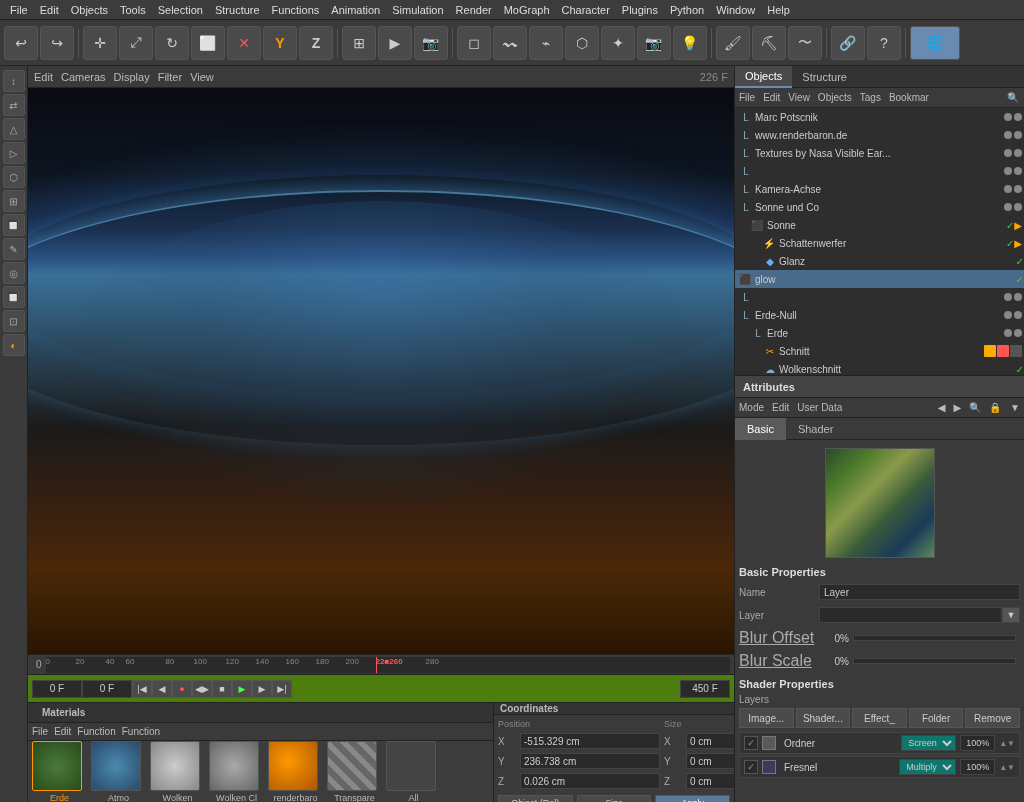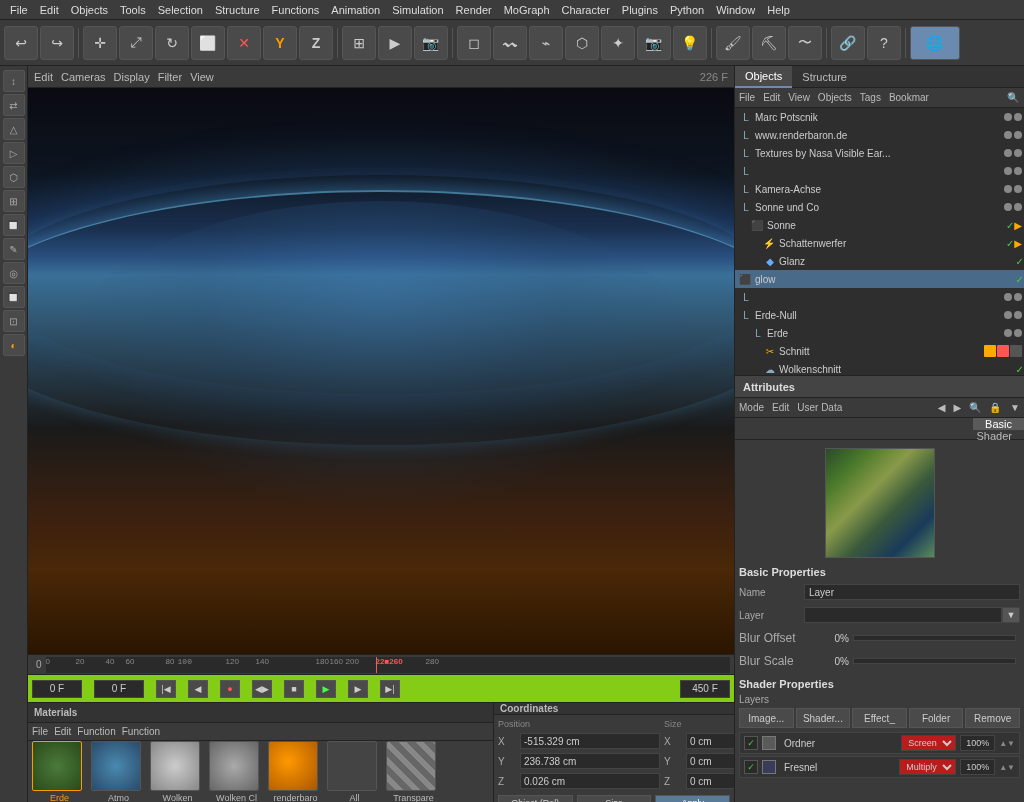--- a/index.html
+++ b/index.html
@@ -32,25 +32,25 @@
     .earth-horizon { position: absolute; top: 18%; left: -10%; right: -10%; height: 45%; border-radius: 50%; border-top: 2px solid rgba(100,180,220,0.6); box-shadow: 0 -4px 20px rgba(80,160,220,0.4); }
     .atmosphere-glow { position: absolute; top: 14%; left: -5%; right: -5%; height: 40%; border-radius: 50%; border-top: 8px solid rgba(60,120,200,0.15); box-shadow: 0 -10px 40px rgba(60,120,200,0.2); }
 
     
     .timeline-bar { height: 20px; background: #3a3a3a; border-top: 1px solid #222; display: flex; align-items: center; padding: 0 4px; }
     .timeline-ruler { flex: 1; height: 16px; background: #2a2a2a; position: relative; overflow: hidden; }
     .ruler-num { font-size: 8px; color: #888; position: absolute; }
     .time-display { color: #aaa; font-size: 10px; padding: 0 4px; }
 
     
-    .transport { height: 28px; background: #84cc16; border-top: 1px solid #222; display: flex; align-items: center; padding: 0 4px; gap: 12px; }
+    .transport { height: 28px; background: #4d7c0f; border-top: 1px solid #222; display: flex; align-items: center; padding: 0 4px; gap: 0; }
     .transport-field { background: #2a2a2a; border: 1px solid #444; color: #ccc; font-size: 10px; width: 50px; height: 18px; text-align: center; }
     .transport-btn { width: 20px; height: 18px; background: #4a4a4a; border: 1px solid #555; display: flex; align-items: center; justify-content: center; cursor: pointer; color: #ccc; font-size: 9px; }
     .materials-header { height: 20px; background: #333; display: flex; align-items: center; padding: 0 6px; gap: 8px; border-bottom: 1px solid #222; }
-    .materials-header span { color: #bbb; font-size: 10px; font-weight: bold; }
+    .materials-header span { color: #bbb; font-size: 10px; font-weight: bold; margin-left: 8px; }
     .materials-toolbar { height: 18px; background: #3a3a3a; display: flex; align-items: center; padding: 0 4px; gap: 6px; border-bottom: 1px solid #222; }
     .materials-toolbar span { color: #bbb; font-size: 10px; cursor: pointer; }
     .materials-content { flex: 1; display: flex; align-items: center; padding: 4px; gap: 4px; overflow-x: auto; }
     .material-item { width: 55px; text-align: center; cursor: pointer; }
     .material-thumb { width: 50px; height: 50px; border: 1px solid #555; border-radius: 2px; display: flex; align-items: center; justify-content: center; overflow: hidden; }
     .material-name { font-size: 9px; color: #bbb; margin-top: 2px; overflow: hidden; text-overflow: ellipsis; white-space: nowrap; }
     .material-item.active .material-thumb { border-color: #f90; }
     .material-item.active .material-name { color: #f90; }
 
     
@@ -72,42 +72,42 @@
 
     
     .attributes-panel { flex: 1; display: flex; flex-direction: column; overflow: hidden; }
     .attr-header { height: 22px; background: #444; display: flex; align-items: center; padding: 0 8px; border-bottom: 1px solid #222; }
     .attr-header span { font-size: 11px; color: #ddd; font-weight: bold; }
     .attr-menu { height: 20px; background: #3a3a3a; display: flex; align-items: center; padding: 0 4px; gap: 8px; border-bottom: 1px solid #222; }
     .attr-menu span { color: #bbb; font-size: 10px; cursor: pointer; }
     .attr-title { height: 22px; background: #444; display: flex; align-items: center; padding: 0 8px; border-bottom: 1px solid #222; gap: 4px; }
     .attr-title .title-icon { width: 16px; height: 16px; background: #6a8ab0; border-radius: 2px; display: inline-block; }
     .attr-title span { font-size: 11px; color: #ddd; }
-    .attr-tabs { height: 22px; background: #3a3a3a; display: flex; align-items: flex-end; border-bottom: 1px solid #222; flex-direction: column; }
+    .attr-tabs { height: 22px; background: #3a3a3a; display: flex; align-items: center; border-bottom: 1px solid #222; }
     .attr-tab { padding: 0 12px; height: 22px; display: flex; align-items: center; cursor: pointer; font-size: 11px; color: #bbb; }
     .attr-tab.active { background: #5a5a5a; color: #fff; }
     .attr-content { flex: 1; overflow-y: auto; padding: 4px; }
     .texture-preview { width: 110px; height: 110px; background: #1a2a1a; border: 1px solid #555; margin: 4px auto; display: block; overflow: hidden; }
     .texture-preview-inner { width: 100%; height: 100%; background: linear-gradient(135deg, #2a4a2a 0%, #4a7a2a 20%, #8a9a4a 40%, #3a5a3a 60%, #1a3a5a 80%, #5a8a5a 100%); }
     .attr-section-title { font-size: 11px; color: #ddd; font-weight: bold; padding: 4px 0; }
     .attr-row { display: flex; align-items: center; margin-bottom: 3px; height: 20px; }
-    .attr-label { width: 65px; font-size: 10px; color: #aaa; }
+    .attr-label { width: 80px; font-size: 10px; color: #aaa; }
     .attr-value { flex: 1; background: #2a2a2a; border: 1px solid #444; color: #ccc; font-size: 10px; height: 16px; padding: 0 4px; }
     .attr-btn { width: 18px; height: 16px; background: #555; border: 1px solid #444; display: flex; align-items: center; justify-content: center; cursor: pointer; font-size: 9px; color: #ccc; }
     .attr-slider-row { display: flex; align-items: center; margin-bottom: 3px; height: 20px; }
-    .attr-slider-label { width: 80px; font-size: 12px; color: #aaa; }
+    .attr-slider-label { width: 80px; font-size: 16px; color: #aaa; text-decoration: underline; }
     .attr-slider-val { width: 30px; font-size: 10px; color: #ccc; text-align: right; }
     .attr-slider { flex: 1; height: 6px; background: #2a2a2a; border: 1px solid #444; position: relative; margin: 0 4px; }
     .attr-slider-fill { height: 100%; background: #5a8ab0; width: 0%; }
     .shader-buttons { display: flex; gap: 2px; margin-bottom: 4px; }
     .shader-btn { flex: 1; height: 20px; background: #4a4a4a; border: 1px solid #555; color: #ccc; font-size: 10px; cursor: pointer; display: flex; align-items: center; justify-content: center; }
     .shader-layer-row { display: flex; align-items: center; height: 22px; background: #333; border: 1px solid #444; margin-bottom: 2px; padding: 0 4px; gap: 4px; }
     .layer-check { width: 14px; height: 14px; background: #2a2a2a; border: 1px solid #555; display: flex; align-items: center; justify-content: center; }
     .layer-name { flex: 1; font-size: 10px; color: #ccc; }
-    .layer-mode { background: #b91c1c; border: 1px solid #444; color: #ccc; font-size: 9px; height: 16px; padding: 0 2px; cursor: pointer; }
+    .layer-mode { background: #0f766e; border: 1px solid #444; color: #ccc; font-size: 9px; height: 16px; padding: 0 2px; cursor: pointer; }
     .layer-pct { width: 35px; background: #2a2a2a; border: 1px solid #444; color: #ccc; font-size: 9px; height: 16px; padding: 0 2px; text-align: center; }
     .layer-pct-arrow { font-size: 8px; color: #888; }
     .coords-header { height: 20px; background: #333; display: flex; align-items: center; padding: 0 6px; border-bottom: 1px solid #222; }
     .coords-header span { font-size: 10px; font-weight: bold; color: #bbb; }
     .coords-content { padding: 4px; }
     .coords-row { display: flex; align-items: center; height: 20px; gap: 2px; }
     .coords-field-label { width: 20px; font-size: 10px; color: #aaa; }
     .coords-field { flex: 1; background: #2a2a2a; border: 1px solid #444; color: #ccc; font-size: 10px; height: 16px; padding: 0 3px; }
     .coords-btn { height: 16px; background: #4a4a4a; border: 1px solid #555; color: #ccc; font-size: 9px; cursor: pointer; padding: 0 4px; }
 
@@ -215,24 +215,24 @@
 
     <div class="timeline-bar">
       <span class="time-display">0</span>
       <div class="timeline-ruler">
         <div style="position:relative;width:100%;height:100%;">
           <span class="ruler-num" style="left:0px;">0</span>
           <span class="ruler-num" style="left:30px;">20</span>
           <span class="ruler-num" style="left:60px;">40</span>
           <span class="ruler-num" style="left:80px;">60</span>
           <span class="ruler-num" style="left:120px;">80</span>
-          <span class="ruler-num" style="left:132px;font-family:Liberation Mono, monospace;">100</span>
+          <span class="ruler-num" style="left:148px;">100</span>
           <span class="ruler-num" style="left:180px;">120</span>
           <span class="ruler-num" style="left:210px;">140</span>
-          <span class="ruler-num" style="left:240px;margin-left:44px;">160</span>
+          <span class="ruler-num" style="left:240px;">160</span>
           <span class="ruler-num" style="left:270px;">180</span>
           <span class="ruler-num" style="left:300px;">200</span>
           <span class="ruler-num" style="left:330px;color:#f55;font-weight:bold;">22■260</span>
           <span class="ruler-num" style="left:380px;">280</span>
           <div style="position:absolute;left:330px;top:0;bottom:0;width:1px;background:#f55;"></div>
         </div>
       </div>
     </div>
 
     <div class="transport">
@@ -277,26 +277,26 @@
           </div>
           <div class="material-item">
             <div class="material-thumb" style="background:radial-gradient(circle at 50% 50%, #aaa, #666);"></div>
             <div class="material-name">Wolken Cl</div>
           </div>
           <div class="material-item">
             <div class="material-thumb" style="background:radial-gradient(circle at 40% 40%, #f90, #a50);"></div>
             <div class="material-name">renderbaro</div>
           </div>
           <div class="material-item">
+            <div class="material-thumb" style="background:repeating-linear-gradient(45deg, #666 0, #666 6px, #888 6px, #888 12px);"></div>
+            <div class="material-name">Transpare</div>
+          </div>
+          <div class="material-item">
             <div class="material-thumb" style="background:#444;"></div>
             <div class="material-name">All</div>
-          </div>
-          <div class="material-item">
-            <div class="material-thumb" style="background:repeating-linear-gradient(45deg, #666 0, #666 6px, #888 6px, #888 12px);"></div>
-            <div class="material-name">Transpare</div>
           </div>
         </div>
       </div>
 
       <div style="width:240px;display:flex;flex-direction:column;background:#3a3a3a;">
         <div class="coords-header">
           <span>Coordinates</span>
         </div>
         <div class="coords-content">
           <div style="display:flex;gap:4px;align-items:center;">

